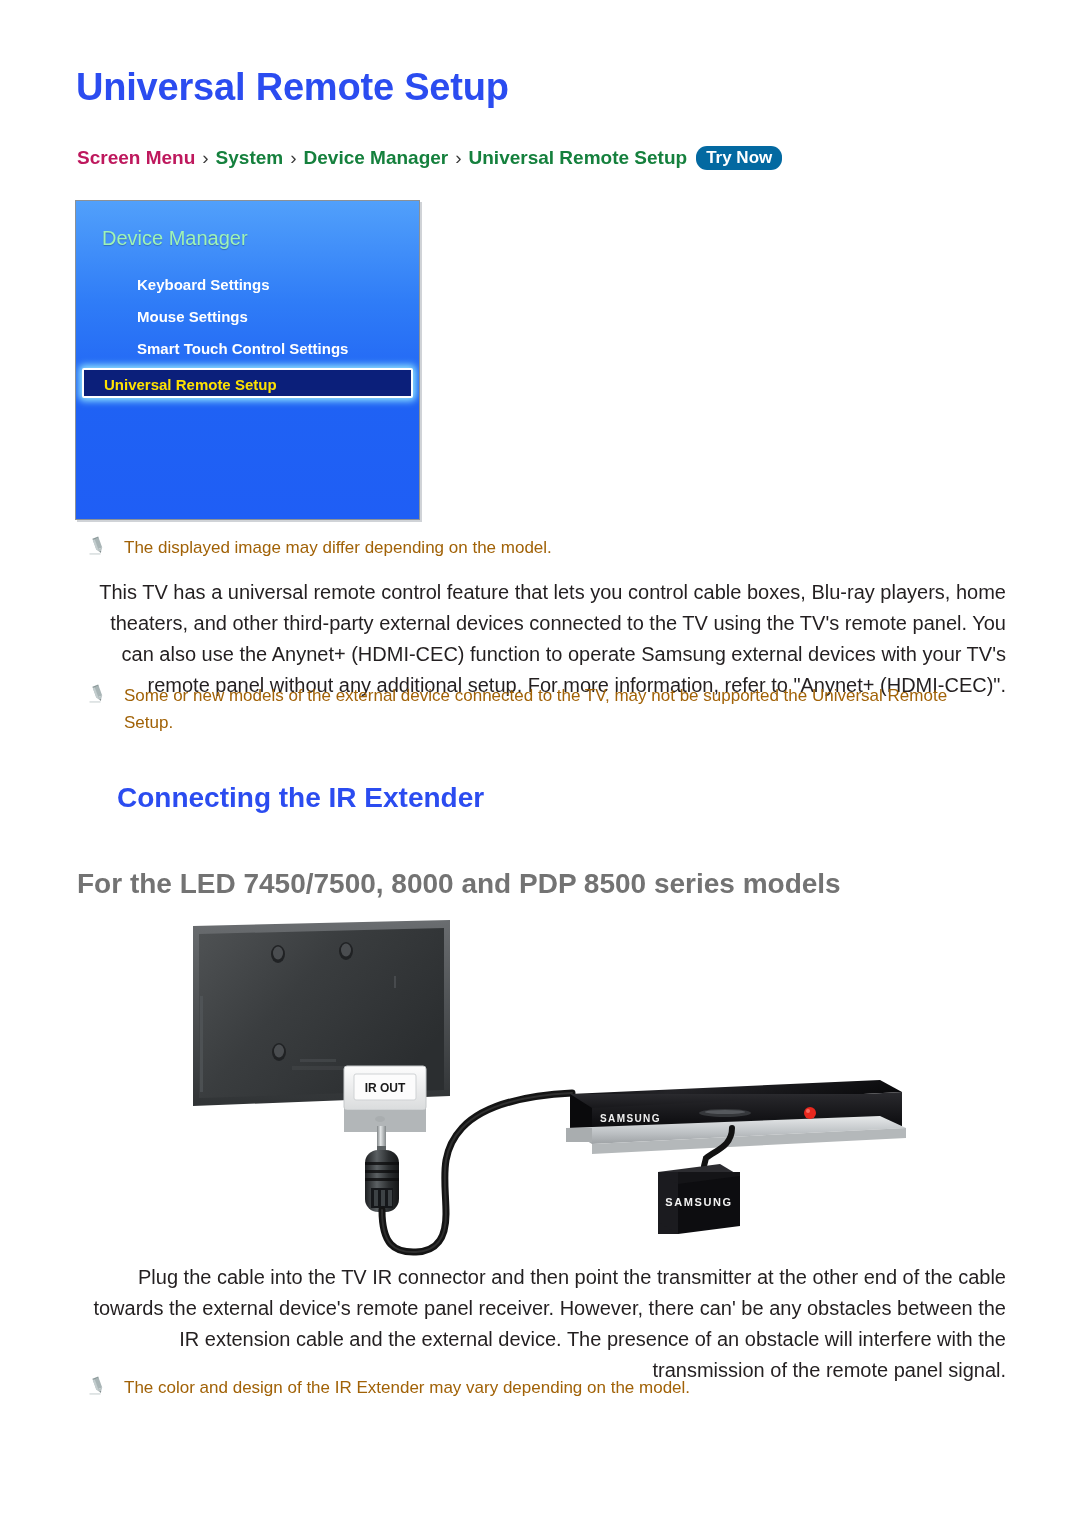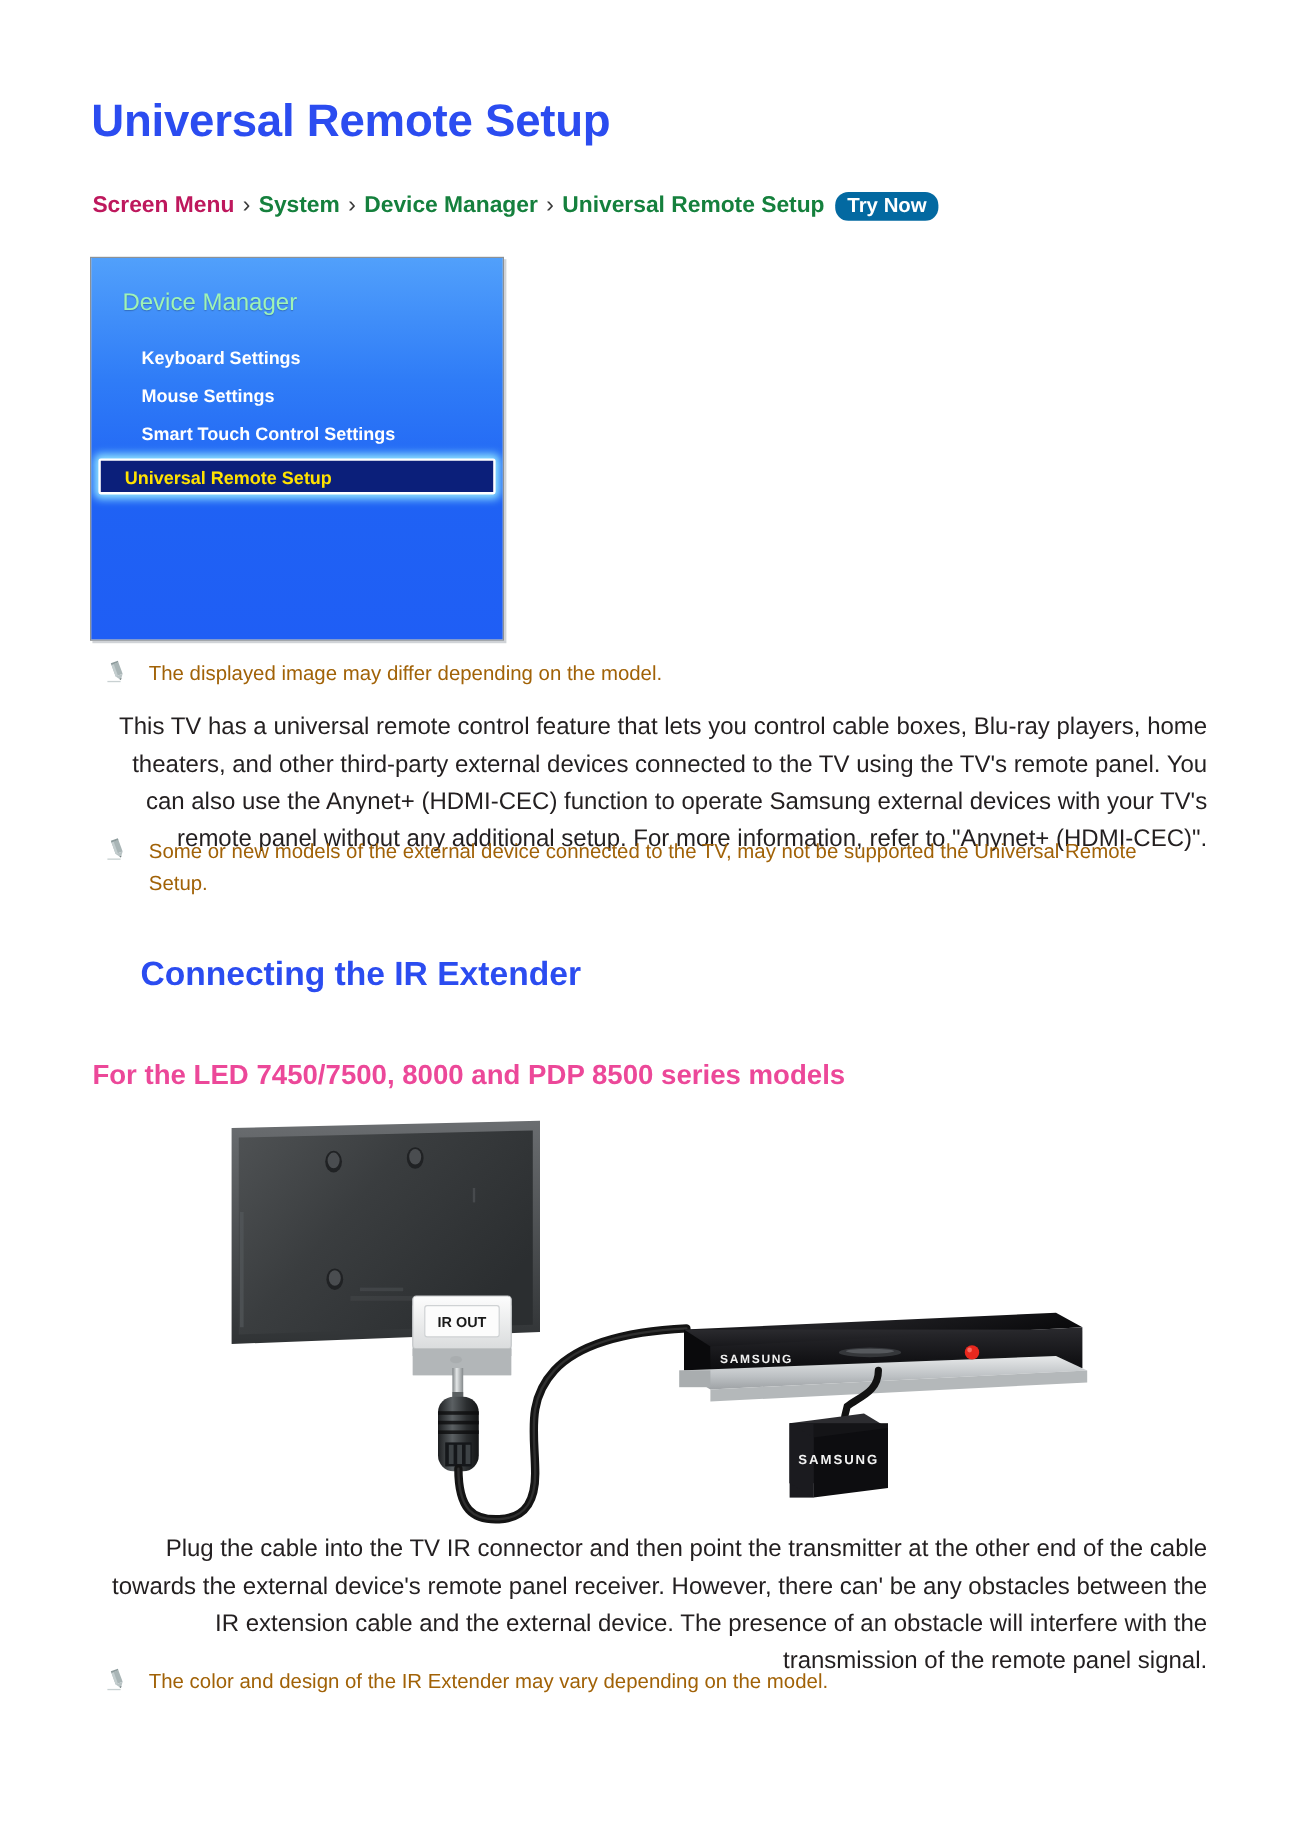--- a/index.html
+++ b/index.html
@@ -11,21 +11,21 @@
     width: 1080px;
     height: 1527px;
     position: relative;
     font-family: "Liberation Sans", sans-serif;
     color: #231f20;
     overflow: hidden;
   }
 
   .page {
     position: absolute;
-    left: 0; top: 18px;
+    left: 0; top: 4px;
     width: 1080px;
     height: 1135px;
   }
 
   
   .page-title {
     position: absolute;
     left: 76px;
     top: 62px;
     font-size: 38px;
@@ -91,26 +91,27 @@
   }
   .menu-list {
     position: absolute;
     left: 0;
     top: 68px;
     width: 100%;
   }
   .menu-item {
     height: 32px;
     line-height: 32px;
-    padding-left: 42px;
+    padding-left: 25px;
     font-size: 15px;
     font-weight: bold;
     color: #ffffff;
     white-space: nowrap;
     box-sizing: border-box;
+    margin-left: 36px;
   }
   .menu-item.selected {
     position: relative;
     margin: 3px 6px 0 6px;
     padding-left: 20px;
     height: 30px;
     line-height: 30px;
     background: #0b1f7a;
     color: #ffe200;
     border: 2px solid #ffffff;
@@ -148,23 +149,23 @@
   
   .h2 {
     position: absolute;
     font-size: 28px;
     font-weight: bold;
     color: #2b4cf0;
     white-space: nowrap;
   }
   .h3 {
     position: absolute;
-    font-size: 23px;
-    font-weight: bold;
-    color: #ec4899;
+    font-size: 28px;
+    font-weight: bold;
+    color: #737373;
     white-space: nowrap;
   }
 
   
   .diagram {
     position: absolute;
     left: 180px;
     top: 910px;
     width: 760px;
     height: 345px;

